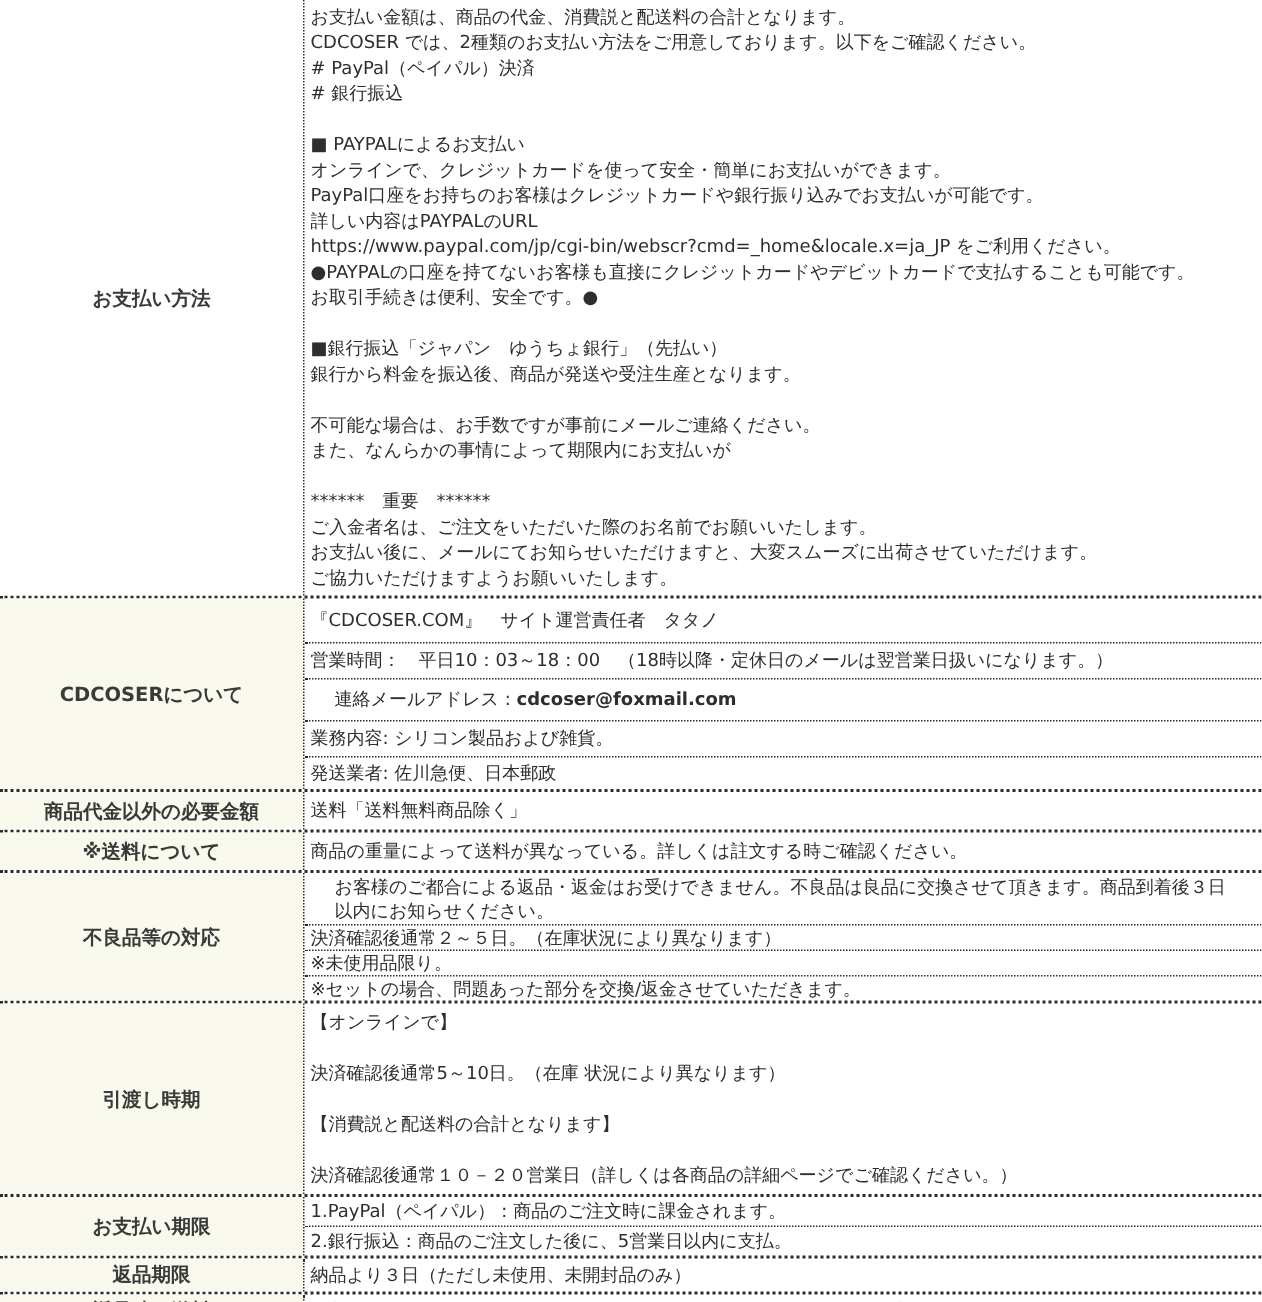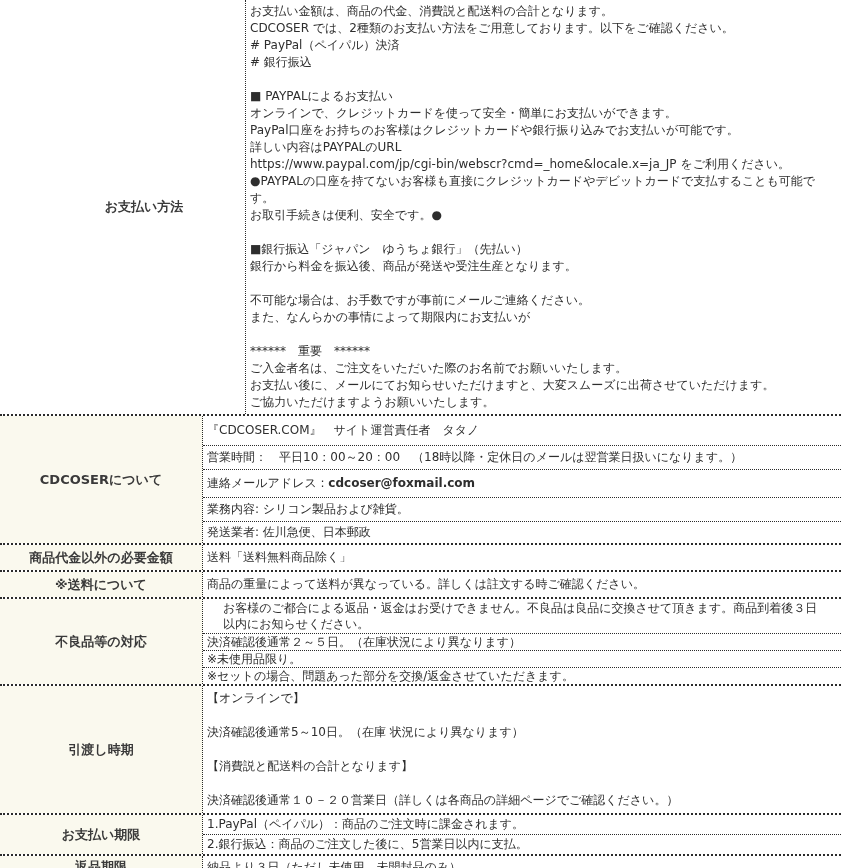--- a/index.html
+++ b/index.html
@@ -12,29 +12,29 @@
   }
   .page{ width:841px; display:flex; flex-direction:column; }
   .trow{ display:flex; width:100%; }
   .trow + .trow{ border-top:2px dotted var(--bordercol); }
   .th{
     width:203px; flex:0 0 203px; background:var(--leftbg);
     display:flex; align-items:center; justify-content:center;
     font-weight:bold; font-size:13px; color:#3a3a3a; text-align:center;
     border-right:1px dotted var(--bordercol); padding:2px 4px;
   }
-  .row-payment-method .th{ background:#ffffff;margin-left:43px; }
+  .row-payment-method .th{ background:#ffffff; }
   .td{ flex:1 1 auto; display:flex; flex-direction:column; min-width:0;justify-content:center; }
   .line{ line-height:17px; min-height:17px; white-space:pre-wrap; padding:0 4px; }
   .row-payment-method .td{ padding:3px 0; }
   .row-delivery-time .td{ padding:4px 0; }
   .subrow{ line-height:17px; padding:3px 4px; white-space:pre-wrap; }
   .subrow + .subrow{ border-top:1px dotted var(--bordercol); }
   .row-about-cdcoser .subrow:nth-child(1){ padding:6px 4px; }
-  .row-about-cdcoser .subrow:nth-child(3){ padding:5px 4px; }
+  .row-about-cdcoser .subrow:nth-child(3){ padding:5px 20px; }
   .row-about-cdcoser .subrow:nth-child(5){ padding:2px 4px; }
   .row-extra-fees .subrow, .row-shipping-note .subrow{ padding:4px 4px; }
   .row-defective-items .subrow{ padding:0 4px; line-height:16px; }
   .row-defective-items .subrow:first-child{ padding:1px 20px; }
   .row-payment-deadline .subrow{ padding:1px 4px; }
   .row-return-deadline .subrow{ padding:1px 4px; }
   .row-return-shipping .subrow{ padding:1px 4px; }
   .subrow b{ font-weight:bold; }
 </style>
 </head>
@@ -67,21 +67,21 @@
           <div class="line">******　重要　******</div>
           <div class="line">ご入金者名は、ご注文をいただいた際のお名前でお願いいたします。</div>
           <div class="line">お支払い後に、メールにてお知らせいただけますと、大変スムーズに出荷させていただけます。</div>
           <div class="line">ご協力いただけますようお願いいたします。</div>
         </div>
       </div>
       <div class="trow row-about-cdcoser">
         <div class="th">CDCOSERについて</div>
         <div class="td">
           <div class="subrow"><span>『CDCOSER.COM』　サイト運営責任者　タタノ</span></div>
-          <div class="subrow"><span>営業時間：　平日10：00～20：00　（18時以降・定休日のメールは翌営業日扱いになります。）</span></div>
+          <div class="subrow"><span>営業時間：　平日10：03～18：00　（18時以降・定休日のメールは翌営業日扱いになります。）</span></div>
           <div class="subrow"><span>連絡メールアドレス : </span><b>cdcoser@foxmail.com</b></div>
           <div class="subrow"><span>業務内容: シリコン製品および雑貨。</span></div>
           <div class="subrow"><span>発送業者: 佐川急便、日本郵政</span></div>
         </div>
       </div>
       <div class="trow row-extra-fees">
         <div class="th">商品代金以外の必要金額</div>
         <div class="td">
           <div class="subrow"><span>送料「送料無料商品除く」</span></div>
         </div>

